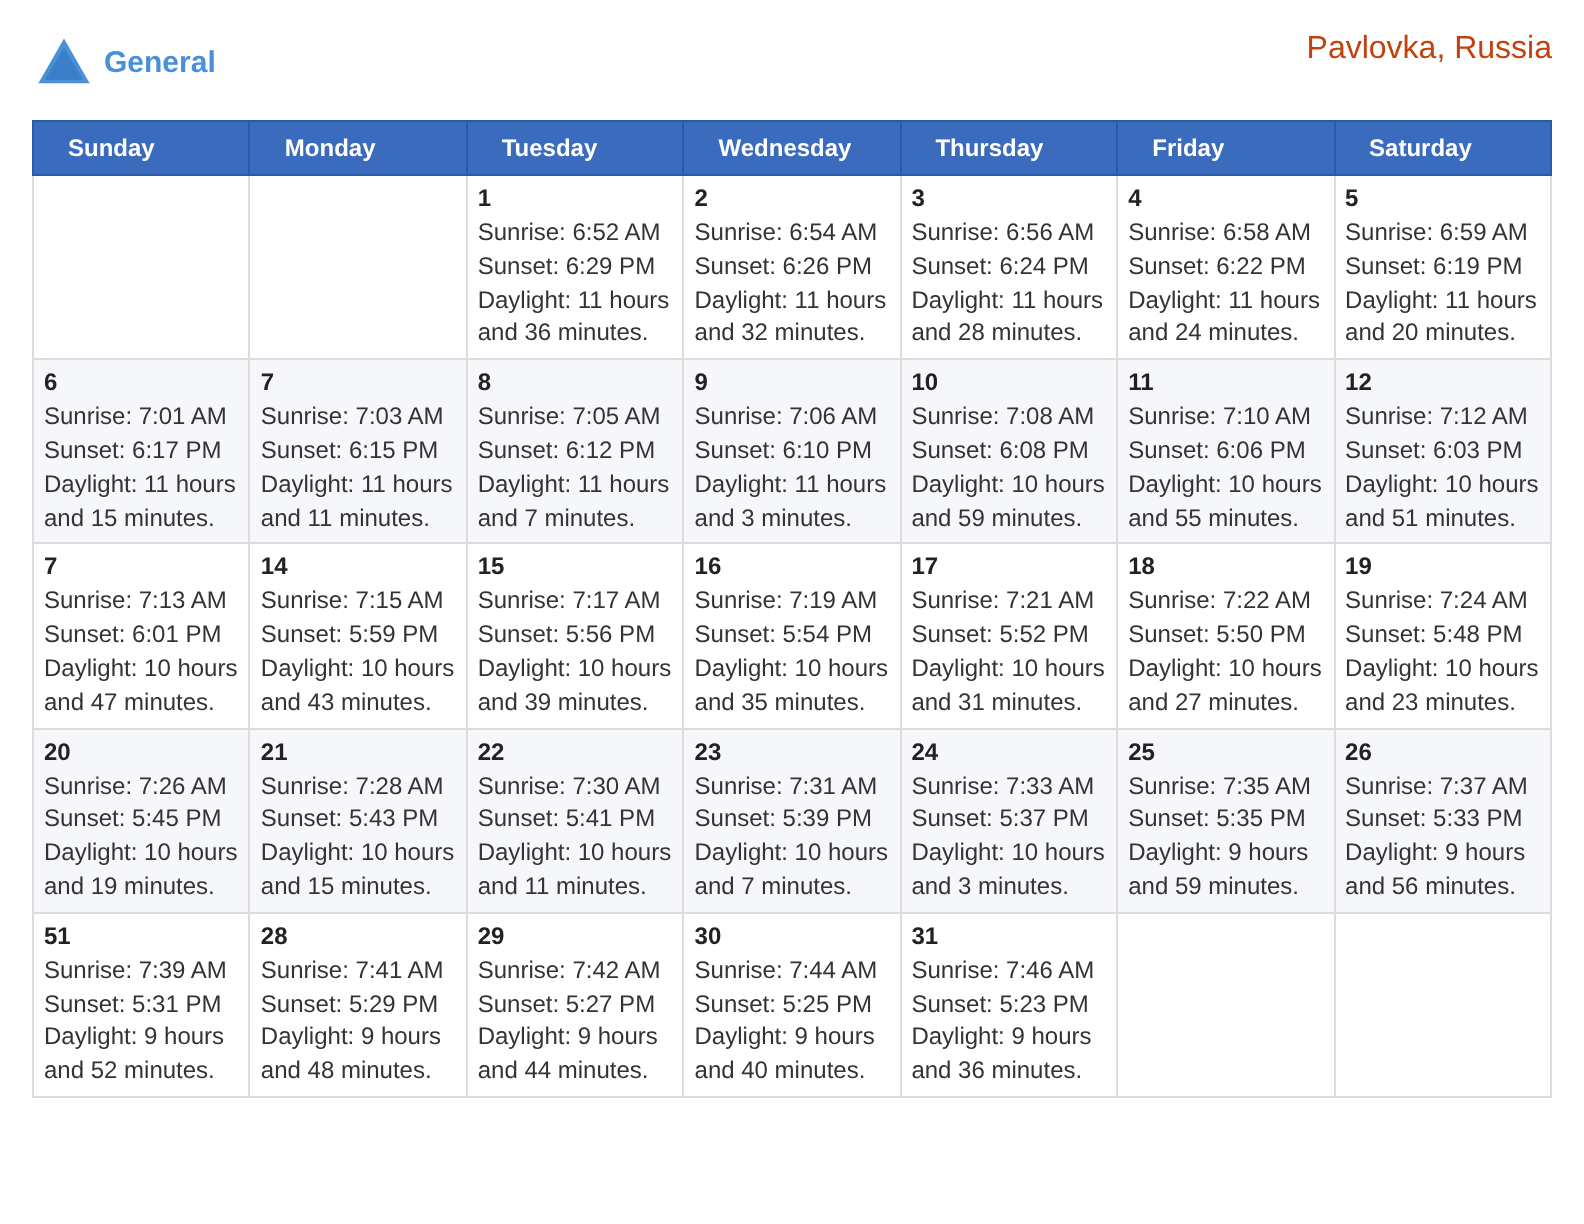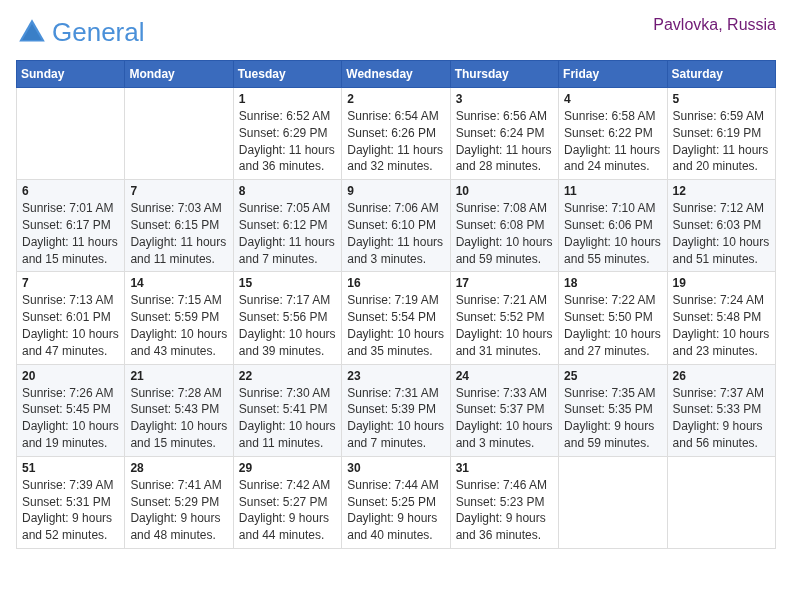--- a/index.html
+++ b/index.html
@@ -14,22 +14,22 @@
       display: flex;
       justify-content: space-between;
       align-items: flex-start;
       margin-bottom: 12px;
     }
     .logo {
       display: flex;
       align-items: center;
     }
     .logo-text {
-      font-size: 26px;
-      font-weight: normal;
+      font-size: 15px;
+      font-weight: bold;
       color: #1a1a2e;
       line-height: 1.1;
     }
     .logo-text span {
       color: #4a90d9;
     }
     .logo-icon {
       width: 32px;
       height: 32px;
       margin-right: 4px;
@@ -37,31 +37,31 @@
     .title-block {
       text-align: right;
     }
     .month-title {
       font-size: 36px;
       font-weight: bold;
       color: #1a1a2e;
     }
     .location {
       font-size: 16px;
-      color: #701a75;
+      color: #c2410c;
     }
     .calendar {
       width: 100%;
       border-collapse: collapse;
       font-size: 11px;
     }
     .calendar th {
       background: #3a6bbd;
       color: #fff;
-      padding: 6px 4px;
+      padding: 6px 17px;
       text-align: left;
       font-size: 12px;
       font-weight: bold;
       border: 1px solid #2a5aad;
     }
     .calendar td {
       border: 1px solid #ddd;
       vertical-align: top;
       padding: 4px 5px;
       width: calc(100%/7);

